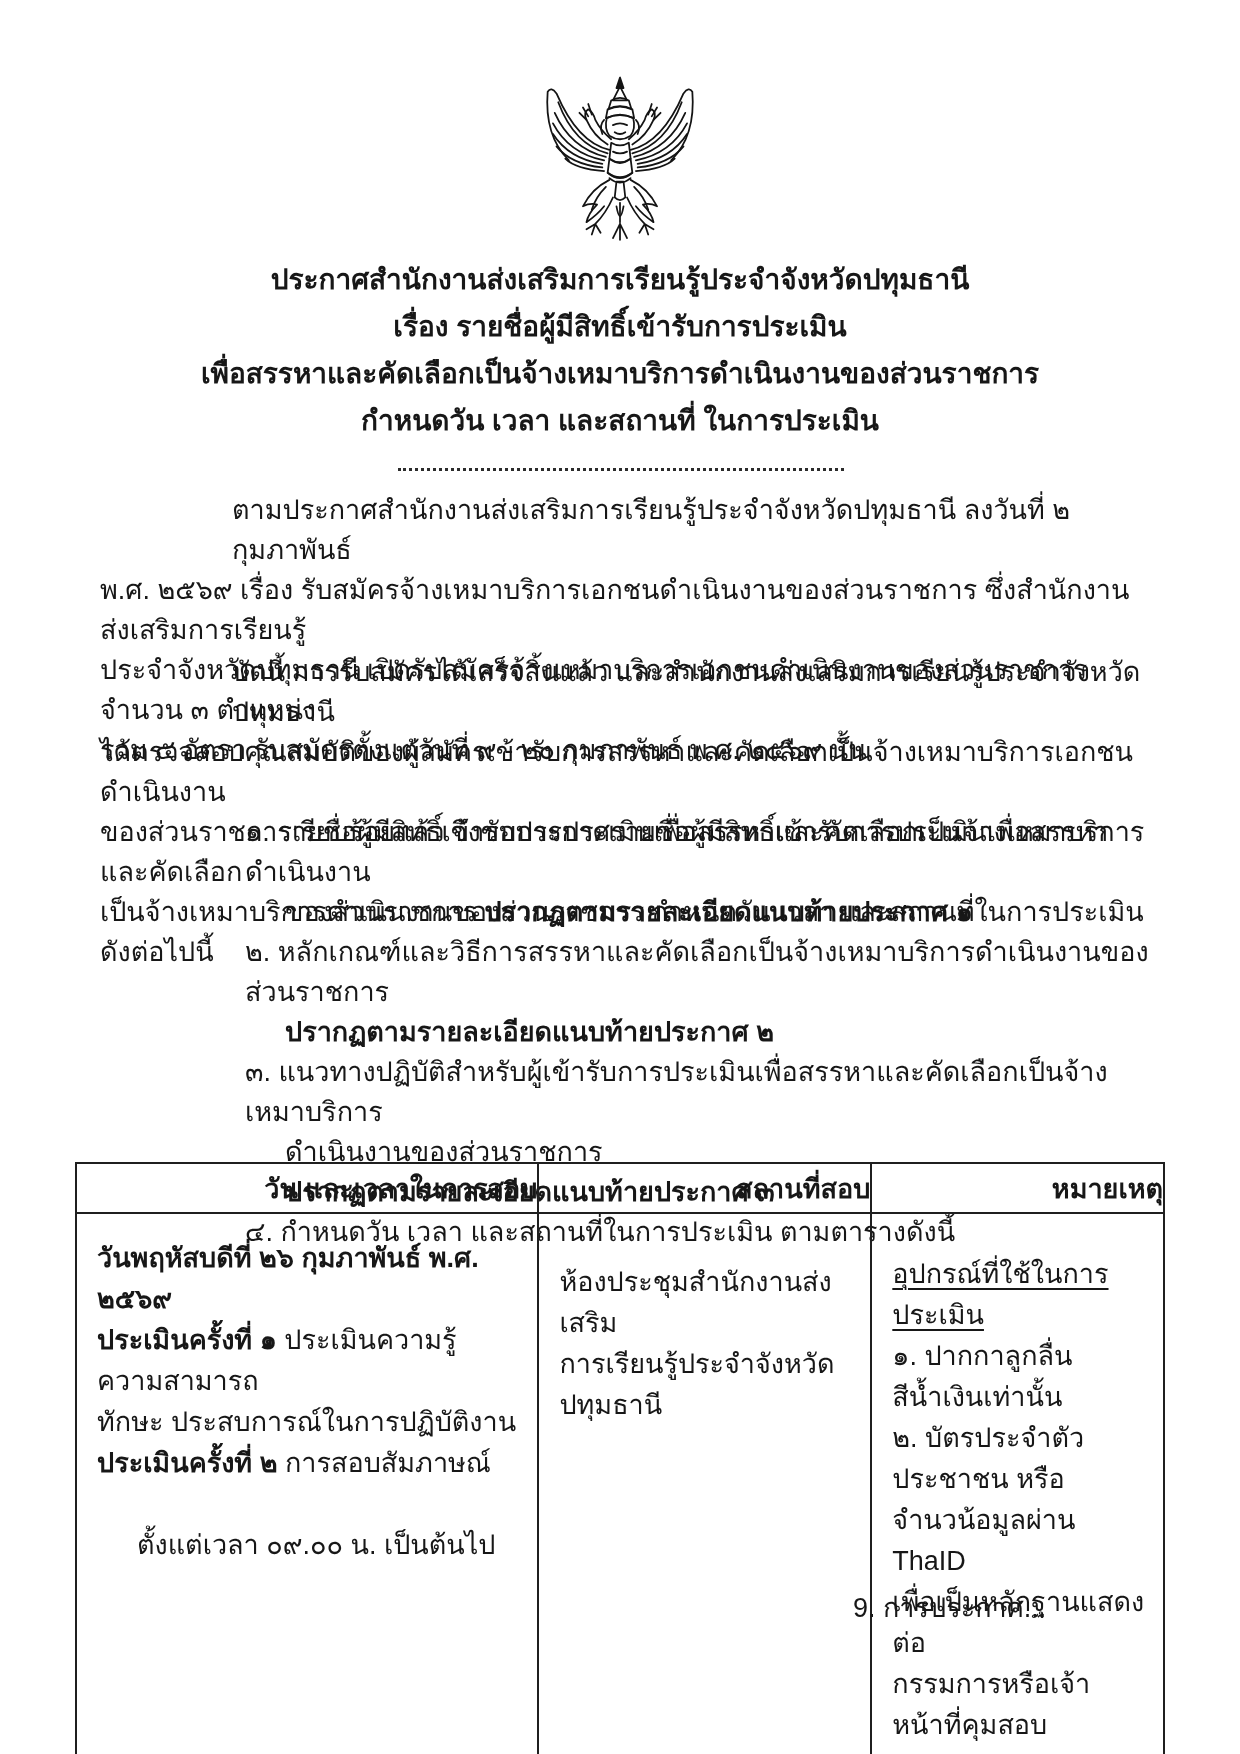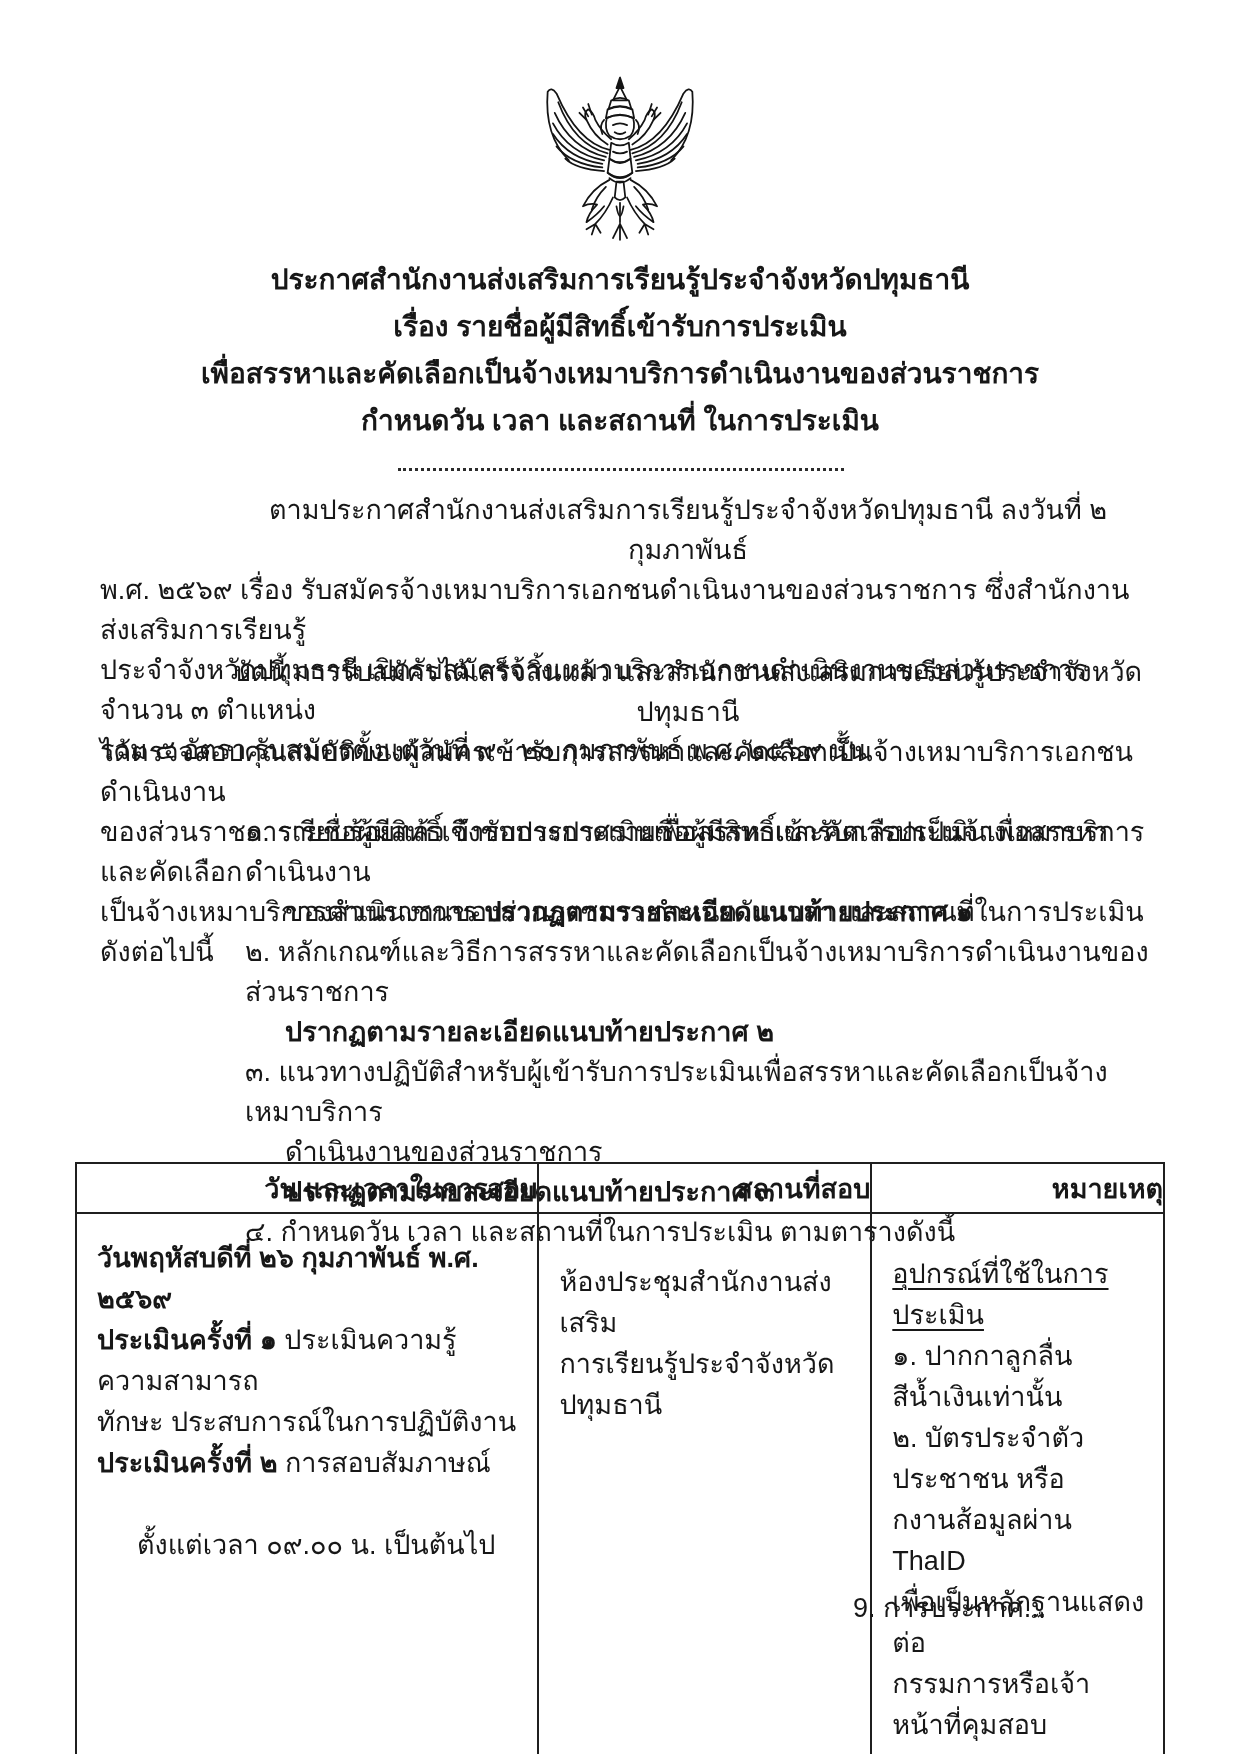--- a/index.html
+++ b/index.html
@@ -16,21 +16,21 @@
   }
   
   .sep{position:absolute;top:468px;left:398px;width:446px;border-bottom:3px dotted #2c2c2c;}
   
   .body-text{position:absolute;left:100px;width:1044px;font-size:27px;line-height:40px;}
   #para1{top:490px;}
   #para2{top:652px;}
   .list-block{position:absolute;left:245px;top:812px;width:910px;font-size:27px;line-height:40px;}
   .tl{min-height:40px;white-space:pre-wrap;}
   .ind1{padding-left:40px;}
-  .ind2{padding-left:132px;text-align:center;}
+  .ind2{padding-left:132px;}
   .b{font-weight:bold;margin-top:48px;}
   .u{text-decoration:underline;text-underline-offset:5px;text-decoration-thickness:2px;}
   
   .table-wrap{position:absolute;left:75px;top:1162px;width:1090px;}
   table{width:100%;border-collapse:collapse;table-layout:fixed;}
   th,td{border:2.5px solid #1f1f1f;}
   th{font-size:27px;font-weight:bold;height:48px;text-align:right;padding:0;}
   td{vertical-align:top;padding:24px 14px 14px 20px;height:316px;font-size:27px;line-height:41px;}
   td .tl{min-height:41px;}
   td.c2{padding-top:48px;}
@@ -169,21 +169,21 @@
               <div class="tl ind1"><span>ตั้งแต่เวลา ๐๙.๐๐ น. เป็นต้นไป</span></div>
             </td>
           <td class="c2">
               <div class="tl"><span>ห้องประชุมสำนักงานส่งเสริม</span></div>
               <div class="tl"><span>การเรียนรู้ประจำจังหวัดปทุมธานี</span></div>
             </td>
           <td class="c3">
               <div class="tl"><span class="u">อุปกรณ์ที่ใช้ในการประเมิน</span></div>
               <div class="tl"><span>๑. ปากกาลูกลื่นสีน้ำเงินเท่านั้น</span></div>
               <div class="tl"><span>๒. บัตรประจำตัวประชาชน หรือ</span></div>
-              <div class="tl"><span>กงานส้อมูลผ่าน ThaID</span></div>
+              <div class="tl"><span>จำนวน้อมูลผ่าน ThaID</span></div>
               <div class="tl"><span>เพื่อเป็นหลักฐานแสดงต่อ</span></div>
               <div class="tl"><span>กรรมการหรือเจ้าหน้าที่คุมสอบ</span></div>
             </td>
         </tr>
       </tbody>
     </table>
   </div>
 
   <div class="page-footer">9. การประกาศ...</div>
 

